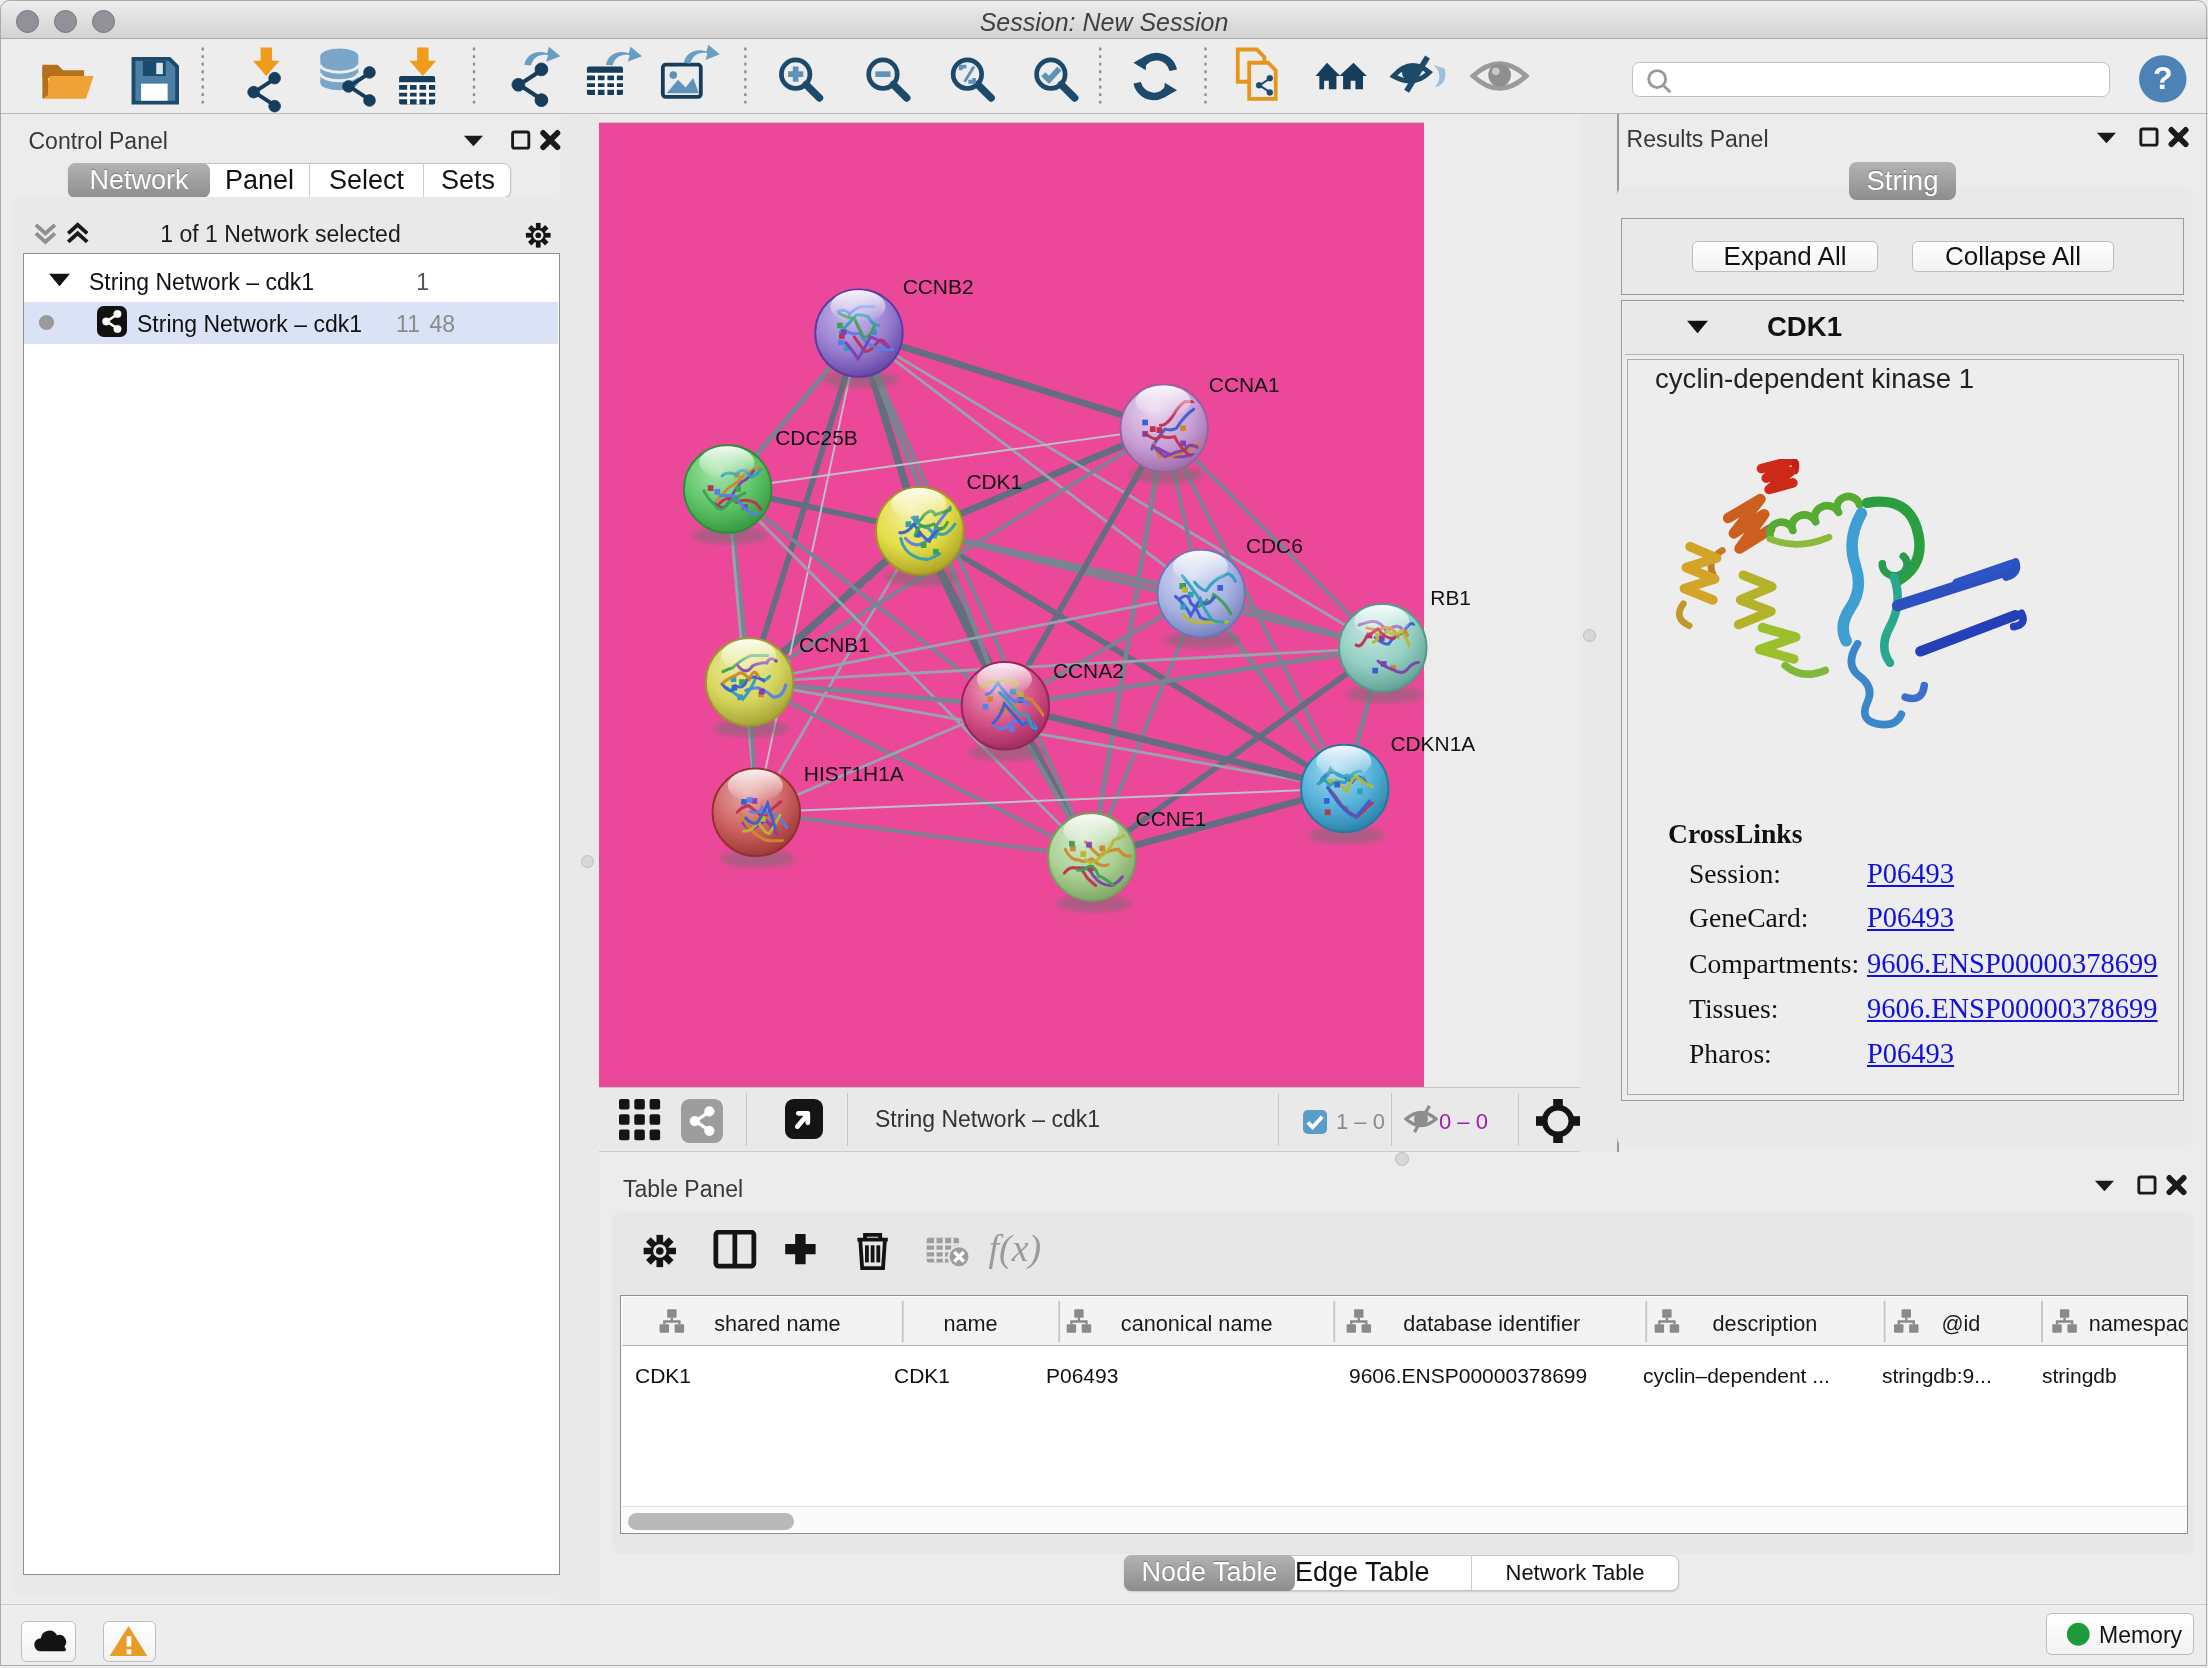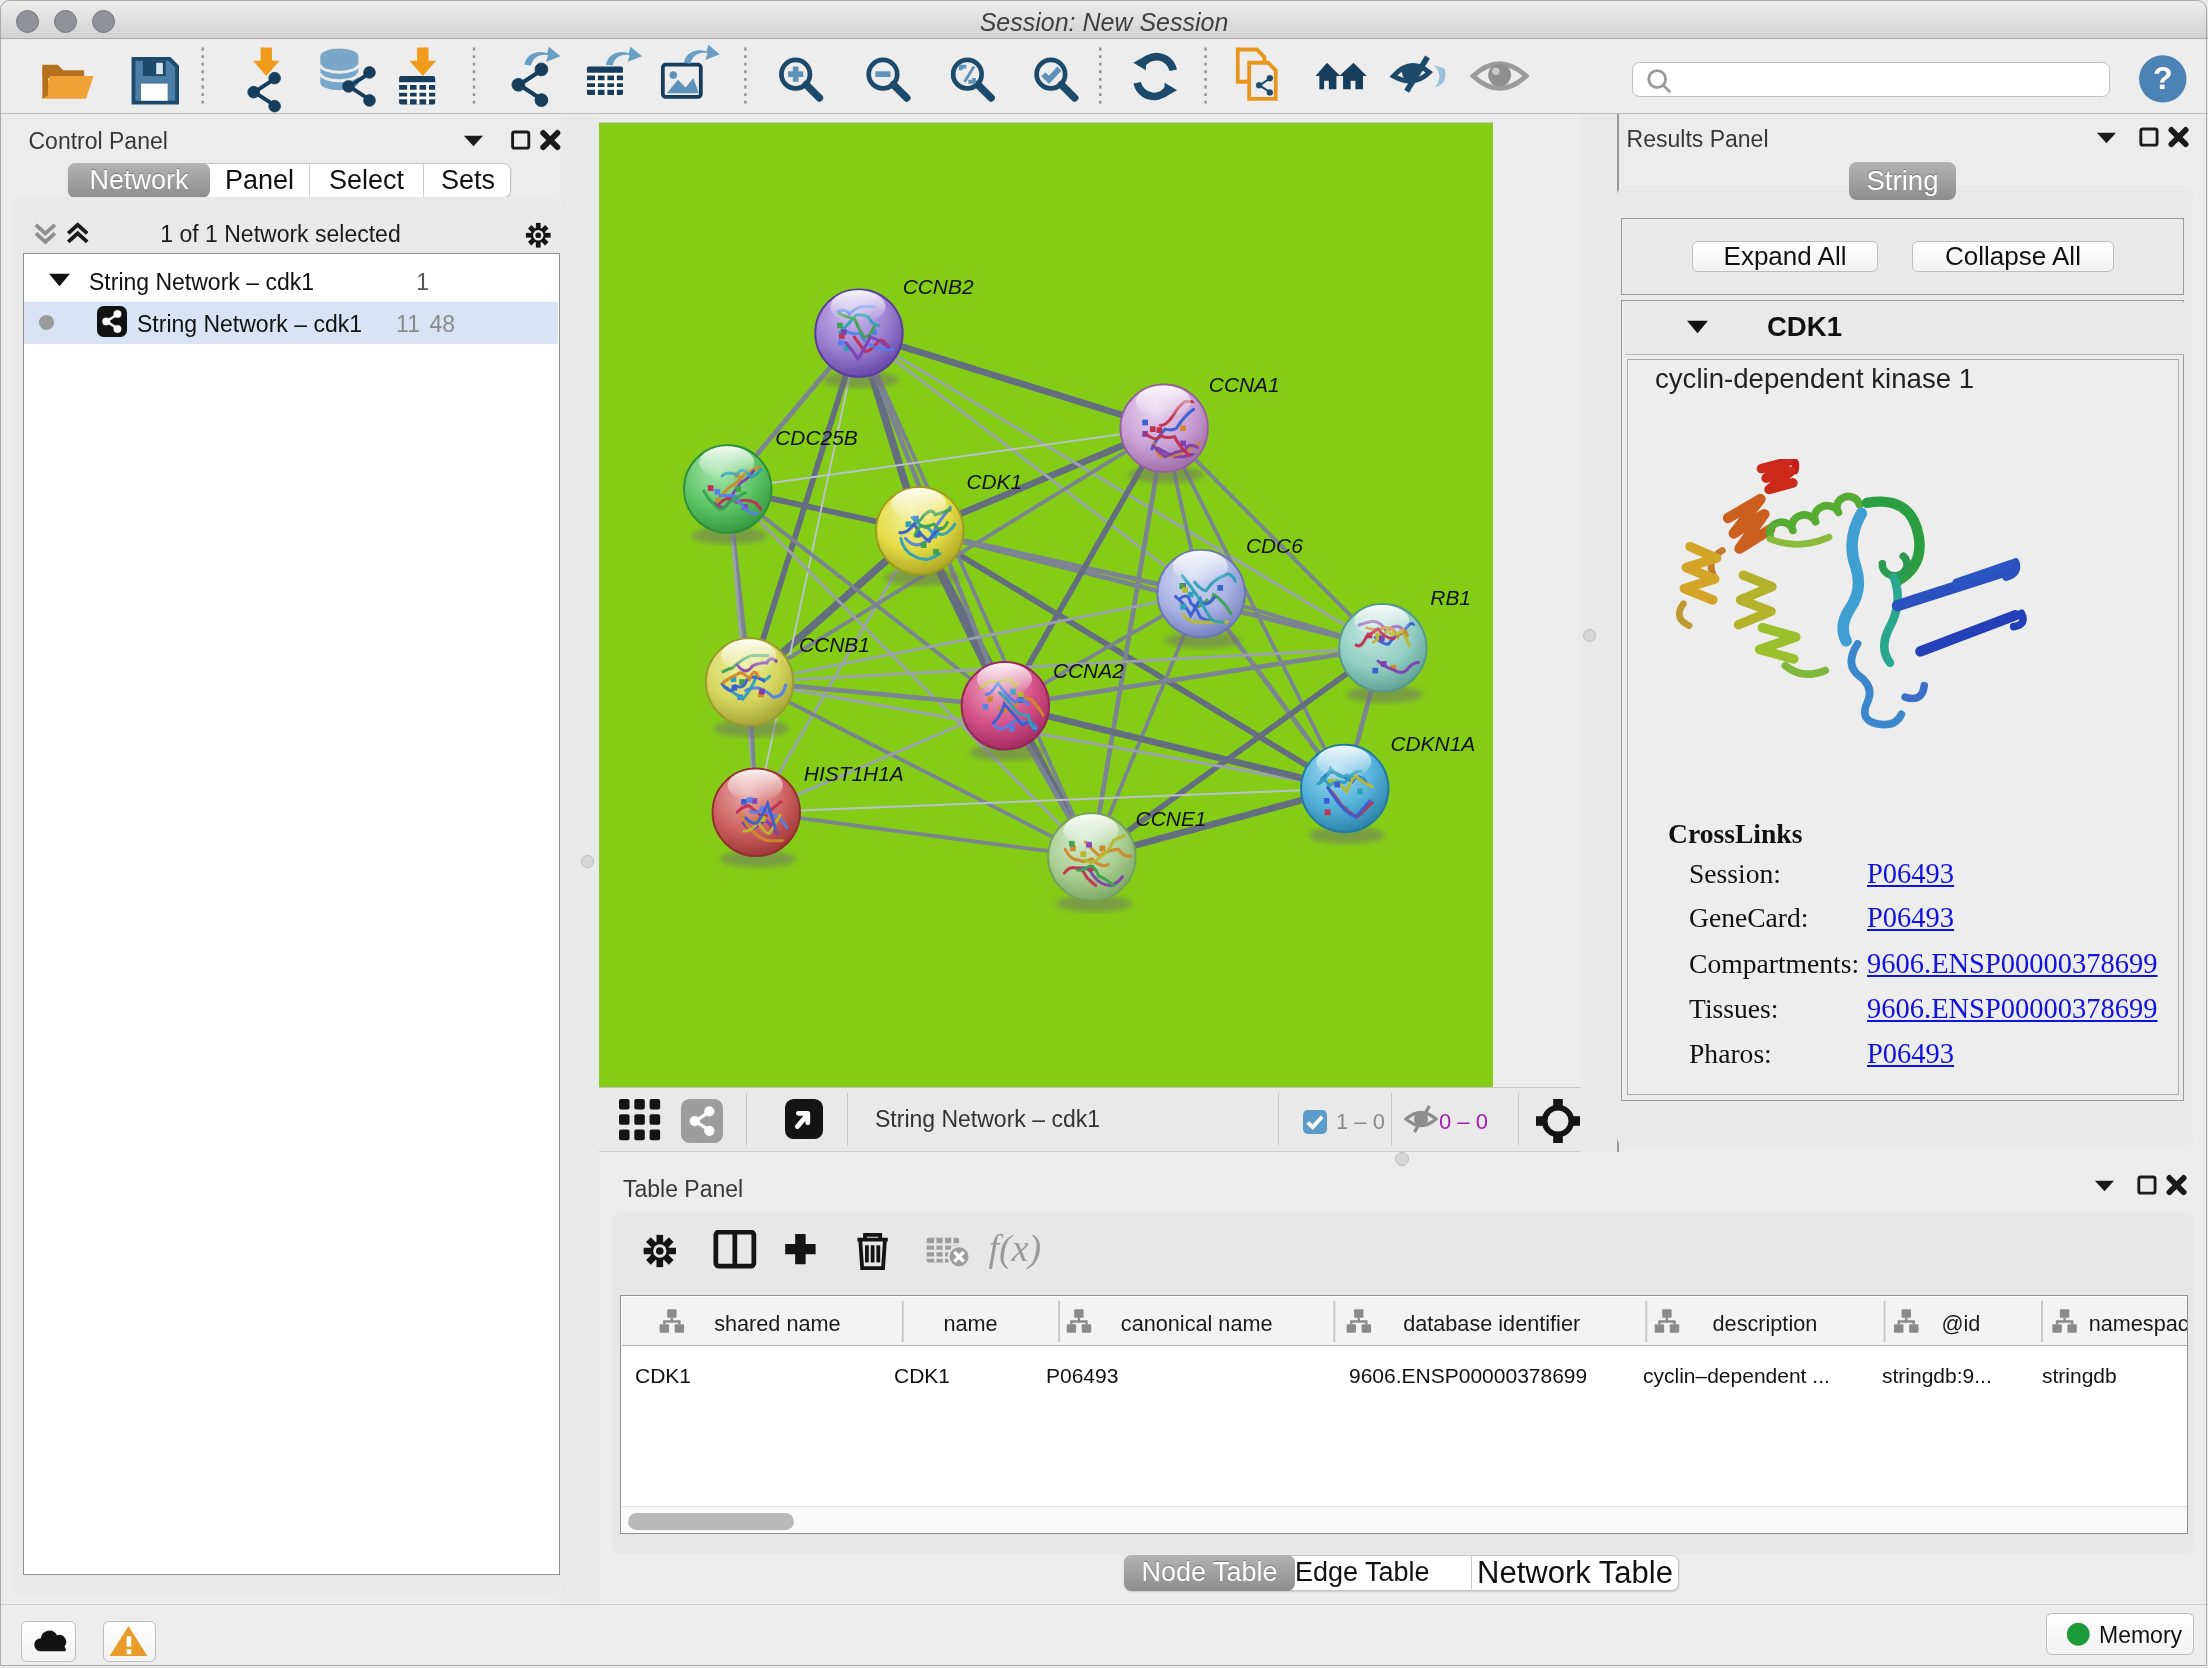--- a/index.html
+++ b/index.html
@@ -16,22 +16,22 @@
 #toolbar { position:absolute; left:0; top:40px; width:2208px; height:74px;
   background:#ededed; border-bottom:1px solid #bcbcbc; }
 #searchbox { position:absolute; left:1632px; top:22px; width:478px; height:35px;
   background:#fff; border:1.9px solid #c0c0c0; border-radius:7.6px; }
 
 #cpdock { position:absolute; left:0; top:114px; width:561px; height:1489px; background:#ececec; }
 #cphead { position:absolute; left:28.5px; top:14.3px; font-size:23px; color:#383838; }
 #cplist { position:absolute; left:23px; top:139px; width:537px; height:1322px;
   background:#fff; border:1.9px solid #8f8f8f; }
 #divider1 { position:absolute; left:561px; top:114px; width:38px; height:1489px; background:#e9e9e9; }
-#netview { position:absolute; left:599px; top:122px; width:894px; height:965px;
-  background:#84cc16; border-top:1px solid #c9c9c9;font-style:italic; }
+#netview { position:absolute; left:599px; top:122px; width:825px; height:965px;
+  background:#ec4899; border-top:1px solid #c9c9c9; }
 #netstatus { position:absolute; left:599px; top:1087px; width:981px; height:65px;
   background:#e9e9e9; border-top:1.9px solid #c4c4c4; border-bottom:1px solid #cccccc; }
 #divider2 { position:absolute; left:1580px; top:114px; width:39px; height:1038px; background:#e9e9e9;
   border-right:2.9px double #9a9a9a; }
 #resdock { position:absolute; left:1619px; top:114px; width:590px; height:1054px; background:#ececec; }
 #tpdock { position:absolute; left:599px; top:1152px; width:1609px; height:452px; background:#ececec; }
 #statusbar { position:absolute; left:0; top:1604px; width:2208px; height:65px;
   background:#ededed; border-top:1.9px solid #cecece; }
 .btn { position:absolute; background:linear-gradient(#ffffff,#f2f2f2); border:1.9px solid #bdbdbd;
   border-radius:5.7px; }
@@ -906,18 +906,18 @@
       <circle cx="15" cy="15" r="12" fill="#1d9a3a"></circle>
     </svg>
     <div style="position:absolute;left:52px;top:8.6px;font-size:23px;color:#111">Memory</div>
   </div>
 </div>
 
 <div class="abs" style="left:1124px;top:1555px;width:555px;height:36px;background:#fff;border:1px solid #c3c3c3;border-radius:7.6px;box-shadow:0 1px 1.9px rgba(0,0,0,0.15)"></div>
 <div class="abs" style="left:1471px;top:1555px;width:1px;height:36px;background:#cdcdcd"></div>
 <div class="abs graytab" style="left:1124px;top:1555px;width:171px;height:36px;border-radius:7.6px;font-size:27px;text-align:center;line-height:35px;text-shadow:0 -1px 1px rgba(0,0,0,0.3)">Node Table</div>
 <div class="abs" style="left:1295px;top:1555px;width:176px;height:36px;font-size:27px;text-align:left;line-height:35px;color:#111">Edge Table</div>
-<div class="abs" style="left:1471px;top:1555px;width:208px;height:36px;font-size:31px;text-align:center;line-height:35px;color:#111">Network Table</div>
+<div class="abs" style="left:1471px;top:1555px;width:208px;height:36px;font-size:22px;text-align:center;line-height:35px;color:#111">Network Table</div>
 <div class="abs" style="left:1395px;top:1152px;width:14.3px;height:14.3px;border-radius:50%;background:#d7d7d7;border:1px solid #bdbdbd;z-index:9"></div>
 <div class="abs" style="left:581px;top:855px;width:13.3px;height:13.3px;border-radius:50%;background:#d7d7d7;border:1px solid #bdbdbd;z-index:9"></div>
 <div class="abs" style="left:1583px;top:629px;width:13.3px;height:13.3px;border-radius:50%;background:#d7d7d7;border:1px solid #bdbdbd;z-index:9"></div>
 <div style="position:absolute;left:0;top:0;width:2207px;height:1666px;border:1px solid #aaaaaa;border-radius:9.5px 9.5px 0 0;pointer-events:none;z-index:99"></div>
 
 
 </body></html>

